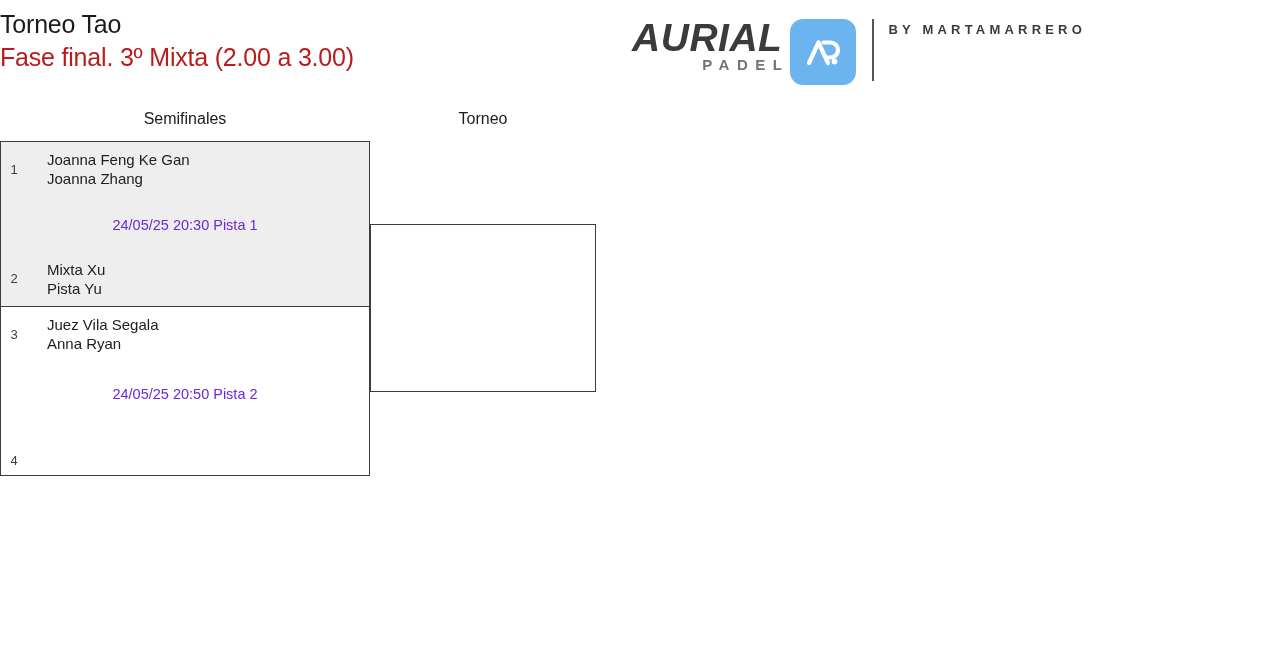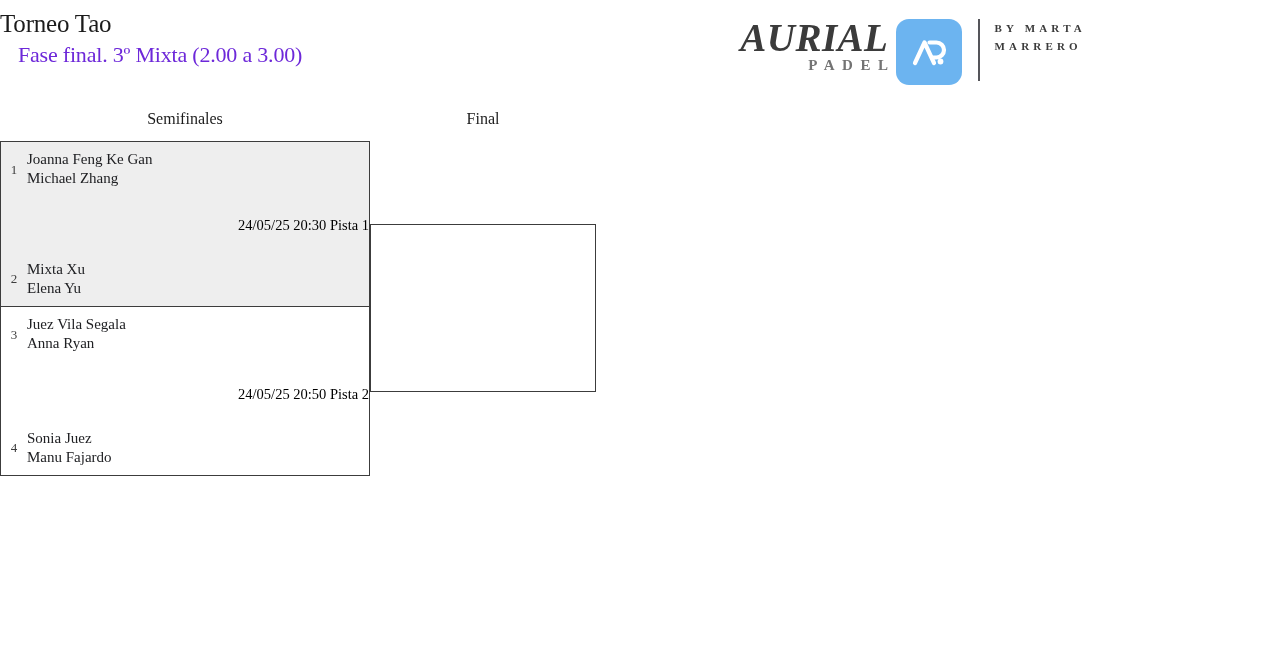--- a/index.html
+++ b/index.html
@@ -3,29 +3,29 @@
 <meta charset="utf-8">
 <style>
   * { box-sizing: border-box; margin: 0; padding: 0; }
   html, body {
     width: 1280px; height: 661px;
     background: #ffffff;
     font-family: "Liberation Sans", sans-serif;
     color: #202124;
     overflow: hidden;
   }
-  .page { position: relative; width: 1094px; height: 661px; font-family: Liberation Serif, serif; }
+  .page { position: relative; width: 1094px; height: 661px; }
 
   
   .title-block {
     position: absolute; left: 0; top: 8px;
     line-height: 1.30;
   }
   .title-line-1 { font-size: 25px; font-weight: 400; color: #1b1b1b; letter-spacing: -0.2px; }
-  .title-line-2 { font-size: 22px; font-weight: 400; color: #6d28d9; letter-spacing: -0.2px; margin-left: 18px; }
+  .title-line-2 { font-size: 25px; font-weight: 400; color: #b91c1c; letter-spacing: -0.2px; }
 
   .logo {
     position: absolute; right: 8px; top: 19px;
     display: flex; align-items: flex-start; height: 72px;
   }
   .logo-word { display: flex; flex-direction: column; align-items: flex-end;
                justify-content: center; margin-right: 8px; }
   .logo-aurial {
     font-size: 39px; font-weight: 700; font-style: italic;
     color: #3b3b3b; letter-spacing: 0.5px; line-height: 0.95;
@@ -36,22 +36,22 @@
   }
   .logo-mark {
     width: 66px; height: 66px; border-radius: 13px;
     background: #6cb4f0; display: flex; align-items: center; justify-content: center;
     flex: 0 0 auto;
   }
   .logo-divider {
     width: 2px; height: 62px; background: #55555a; margin: 0 14px 0 16px; flex: 0 0 auto;
   }
   .logo-by {
-    display: flex; flex-direction: column; justify-content: center;
-    font-size: 11px; font-weight: 700; color: #3b3b3b; letter-spacing: 4.2px;
+    display: flex; flex-direction: row; justify-content: center;
+    font-size: 13px; font-weight: 700; color: #3b3b3b; letter-spacing: 4.2px;
     line-height: 1.65;
   }
 
   
   .round-header {
     position: absolute; font-size: 16px; font-weight: 400;
     color: #1b1b1b; text-align: center;
   }
   #round-header-0 { left: 0px;   top: 110px; width: 370px; }
   #round-header-1 { left: 370px; top: 110px; width: 226px; }
@@ -75,25 +75,25 @@
   .team-top    { top: 8px; }
   .team-bottom { bottom: 8px; }
 
   .seed {
     width: 26px; flex: 0 0 26px; text-align: center;
     font-size: 13px; color: #3c3c3c; line-height: 1;
   }
   .players {
     font-size: 15px; line-height: 1.28; color: #202124;
   }
-  .player { white-space: nowrap; }
+  .player { white-space: nowrap; margin-left: 20px; }
 
   .match-meta {
     position: absolute; left: 0; width: 100%;
-    text-align: right; font-size: 14.5px; color: #000000;
+    text-align: center; font-size: 14.5px; color: #6d28d9;
   }
   #match-sf-1 .match-meta { top: 75px; }
   #match-sf-2 .match-meta { top: 79px; }
 
   
   .connector {
     position: absolute; height: 0; border-top: 1px solid #3c3c3c;
   }
   #connector-sf-1 { left: 370px; top: 224px; width: 226px; }
   #connector-sf-2 { left: 370px; top: 391px; width: 226px; }
@@ -127,57 +127,53 @@
       </svg>
     </div>
     <div class="logo-divider"></div>
     <div class="logo-by">
       <span>BY MARTA</span>
       <span>MARRERO</span>
     </div>
   </div>
 
   <div class="round-header" id="round-header-0">Semifinales</div>
-  <div class="round-header" id="round-header-1">Final</div>
+  <div class="round-header" id="round-header-1">Torneo</div>
 
   <div class="bracket">
 
     <div class="match shaded" id="match-sf-1">
       <div class="team team-top">
         <span class="seed">1</span>
         <span class="players">
           <span class="player">Joanna Feng Ke Gan</span><br>
-          <span class="player">Michael Zhang</span>
+          <span class="player">Joanna Zhang</span>
         </span>
       </div>
       <div class="match-meta">24/05/25 20:30 Pista 1</div>
       <div class="team team-bottom">
         <span class="seed">2</span>
         <span class="players">
           <span class="player">Mixta Xu</span><br>
-          <span class="player">Elena Yu</span>
+          <span class="player">Pista Yu</span>
         </span>
       </div>
     </div>
 
     <div class="match" id="match-sf-2">
       <div class="team team-top">
         <span class="seed">3</span>
         <span class="players">
           <span class="player">Juez Vila Segala</span><br>
           <span class="player">Anna Ryan</span>
         </span>
       </div>
       <div class="match-meta">24/05/25 20:50 Pista 2</div>
       <div class="team team-bottom">
         <span class="seed">4</span>
-        <span class="players">
-          <span class="player">Sonia Juez</span><br>
-          <span class="player">Manu Fajardo</span>
-        </span>
       </div>
     </div>
 
     <div class="connector" id="connector-sf-1"></div>
     <div class="connector" id="connector-sf-2"></div>
 
     <div class="final-box"></div>
 
   </div>
 </div>

